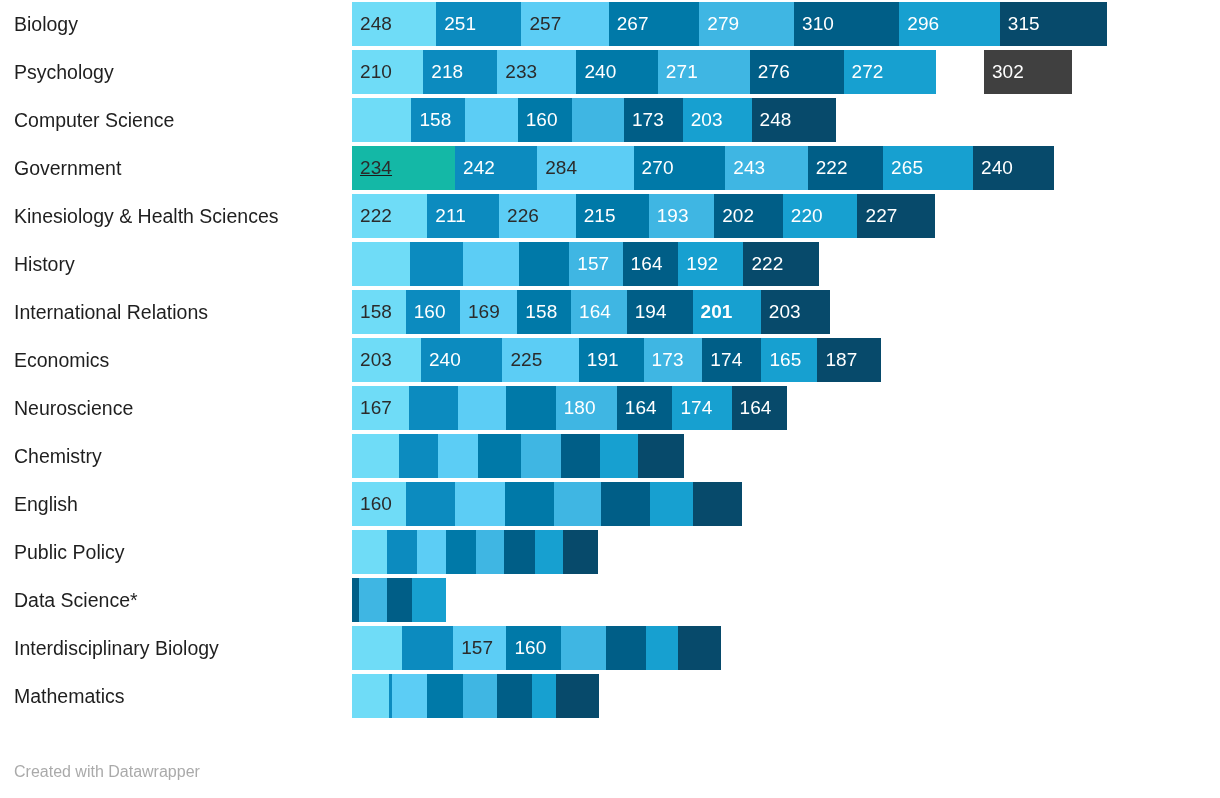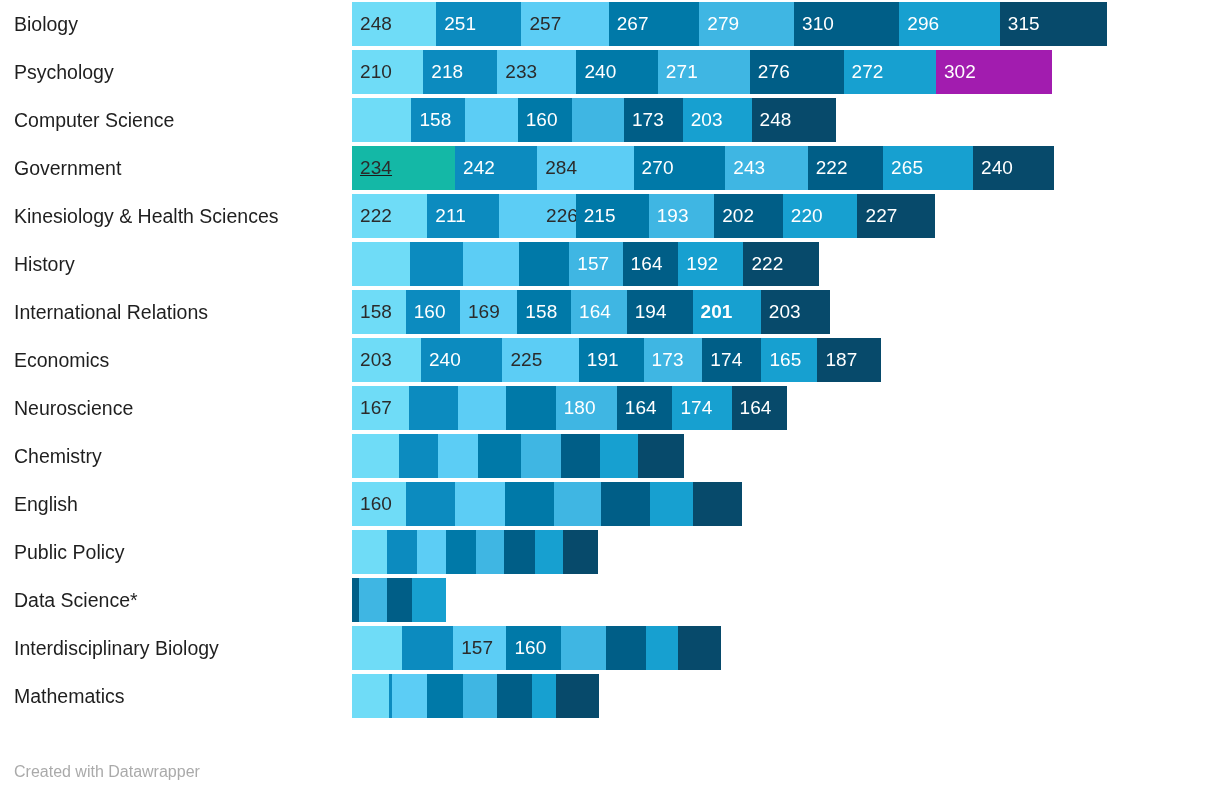--- a/index.html
+++ b/index.html
@@ -127,21 +127,21 @@
           </div>
           <div class="seg" title="Psychology — Series 5: 271" style="width: 92.0045px; background: rgb(63, 182, 227);">
             <span class="seg-label light-text">271</span>
           </div>
           <div class="seg" title="Psychology — Series 6: 276" style="width: 93.702px; background: rgb(0, 94, 135);">
             <span class="seg-label light-text">276</span>
           </div>
           <div class="seg" title="Psychology — Series 7: 272" style="width: 92.344px; background: rgb(23, 160, 208);">
             <span class="seg-label light-text">272</span>
           </div>
-          <div class="seg" title="Psychology — Series 8: 302" style="width: 116px; background: #a21caf;">
+          <div class="seg" title="Psychology — Series 8: 302" style="width: 88px; background: #404040; margin-left: 48px;">
             <span class="seg-label light-text">302</span>
           </div>
         </div>
       </div>
       <div class="bar-row">
         <div class="row-label">Computer Science</div>
         <div class="bar-track">
           <div class="seg" title="Computer Science — Series 1: 175" style="width: 59.4125px; background: rgb(111, 220, 247);"></div>
           <div class="seg" title="Computer Science — Series 2: 158" style="width: 53.641px; background: rgb(12, 139, 191);">
             <span class="seg-label light-text">158</span>
@@ -193,21 +193,21 @@
       </div>
       <div class="bar-row">
         <div class="row-label">Kinesiology &amp; Health Sciences</div>
         <div class="bar-track">
           <div class="seg" title="Kinesiology &amp; Health Sciences — Series 1: 222" style="width: 75.369px; background: rgb(111, 220, 247);">
             <span class="seg-label dark-text">222</span>
           </div>
           <div class="seg" title="Kinesiology &amp; Health Sciences — Series 2: 211" style="width: 71.6345px; background: rgb(12, 139, 191);">
             <span class="seg-label light-text">211</span>
           </div>
-          <div class="seg" title="Kinesiology &amp; Health Sciences — Series 3: 226" style="width: 76.727px; background: rgb(92, 205, 245); padding-left: 39px;">
+          <div class="seg" title="Kinesiology &amp; Health Sciences — Series 3: 226" style="width: 76.727px; background: rgb(92, 205, 245);">
             <span class="seg-label dark-text">226</span>
           </div>
           <div class="seg" title="Kinesiology &amp; Health Sciences — Series 4: 215" style="width: 72.9925px; background: rgb(0, 121, 168);">
             <span class="seg-label light-text">215</span>
           </div>
           <div class="seg" title="Kinesiology &amp; Health Sciences — Series 5: 193" style="width: 65.5235px; background: rgb(63, 182, 227);">
             <span class="seg-label light-text">193</span>
           </div>
           <div class="seg" title="Kinesiology &amp; Health Sciences — Series 6: 202" style="width: 68.579px; background: rgb(0, 94, 135);">
             <span class="seg-label light-text">202</span>

